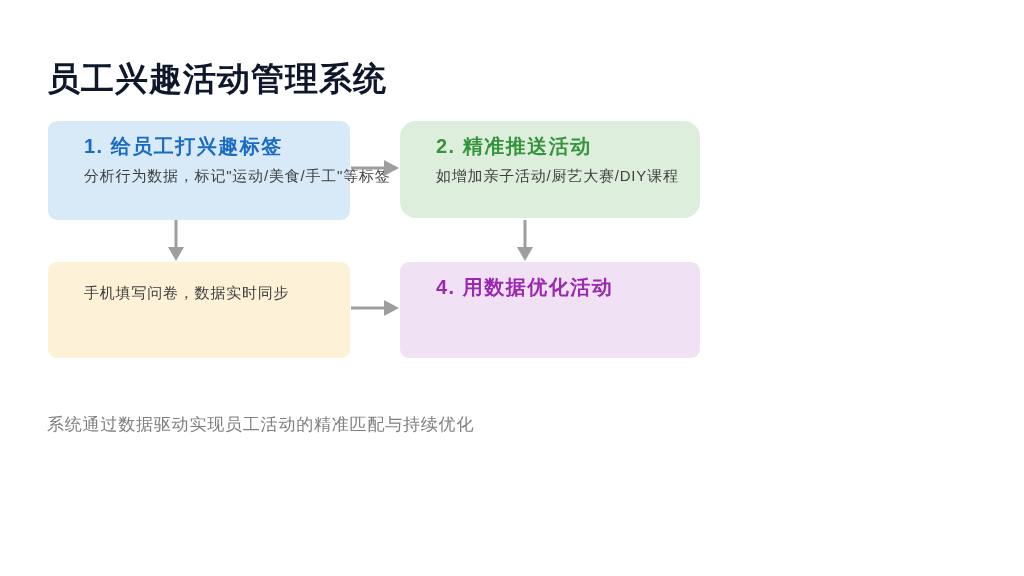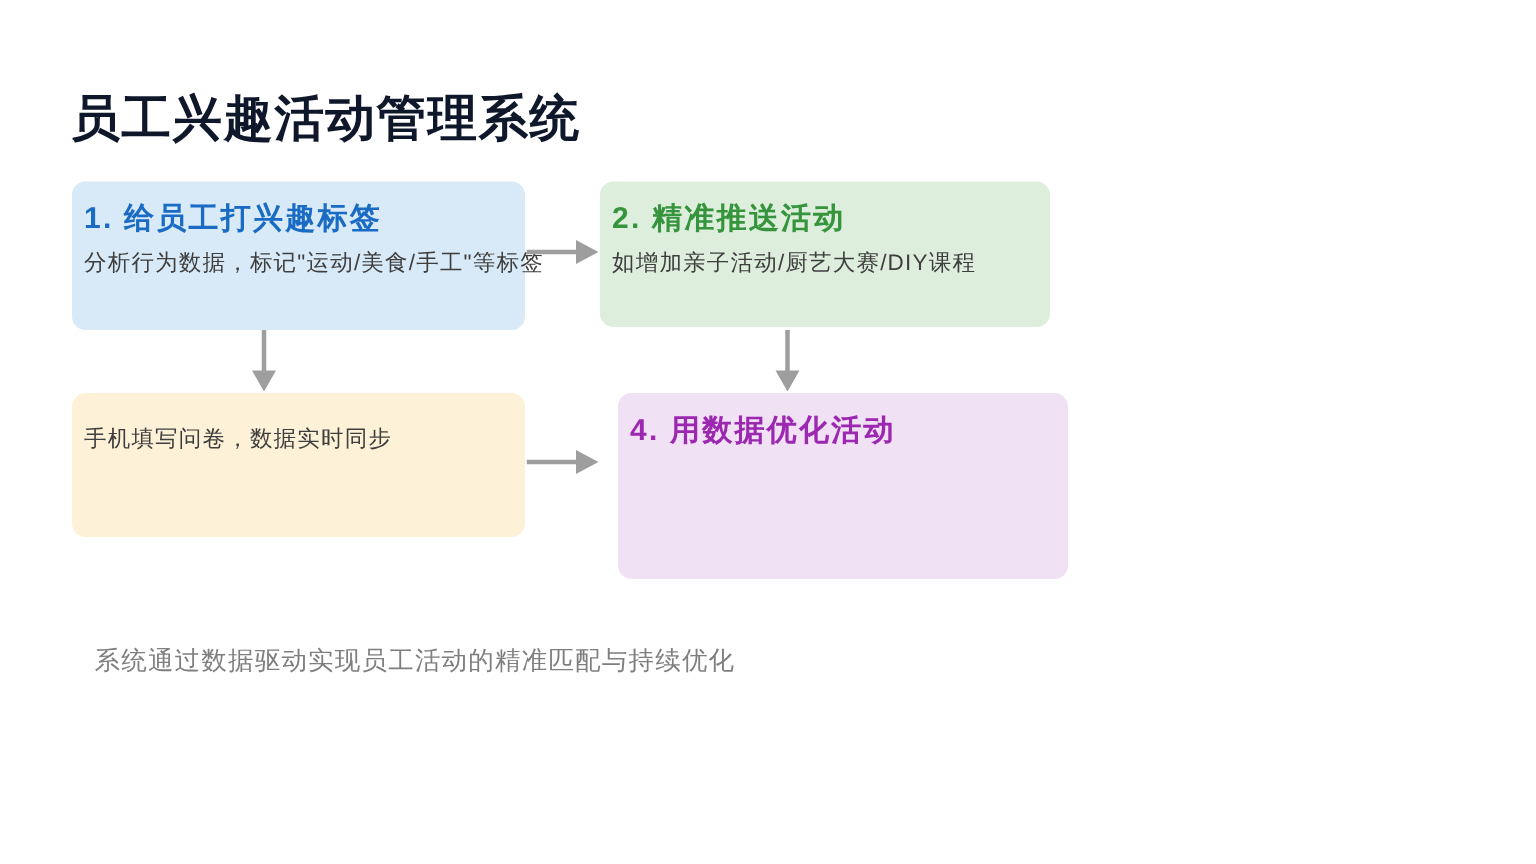--- a/index.html
+++ b/index.html
@@ -17,51 +17,51 @@
     font-size: 33px;
     font-weight: bold;
     color: #0f172a;
     letter-spacing: 1px;
     white-space: nowrap;
   }
   .step {
     position: absolute;
     border-radius: 9px;
     box-sizing: border-box;
-    padding: 13px 20px 0 8px;
+    padding: 13px 20px 0 36px;
   }
   .step-title {
     margin: 0;
     font-size: 20px;
     font-weight: bold;
     letter-spacing: 1.5px;
     line-height: 1.2;
     white-space: nowrap;
   }
   .step-desc {
     margin: 9px 0 0 0;
     font-size: 15px;
     color: #3e3e3e;
     letter-spacing: 0.8px;
     line-height: 1.25;
     white-space: nowrap; 
   }
   .s1 { left: 48px;  top: 121px; width: 302px; height: 99px; }
-  .s2 { left: 400px; top: 121px; width: 300px; height: 97px; }
+  .s2 { left: 400px; top: 121px; width: 300px; height: 97px; border-radius: 16px; }
   .s3 { left: 48px;  top: 262px; width: 302px; height: 96px; }
-  .s4 { left: 412px; top: 262px; width: 300px; height: 124px; }
+  .s4 { left: 400px; top: 262px; width: 300px; height: 96px; }
   .arrow { position: absolute; z-index: 5; display: block; }
   .arrow-r1 { left: 351px; top: 158px; }
   .arrow-r2 { left: 351px; top: 298px; }
   .arrow-d1 { left: 167px; top: 220px; }
   .arrow-d2 { left: 516px; top: 220px; }
   .summary-note {
     position: absolute;
     left: 47px; top: 413px;
-    margin: 16px;
+    margin: 0;
     font-size: 17px;
     color: #7f7f7f;
     letter-spacing: 0.8px;
     white-space: nowrap;
   }
 </style>
 </head>
 <body>
 
 <h1 class="page-title">员工兴趣活动管理系统</h1>

